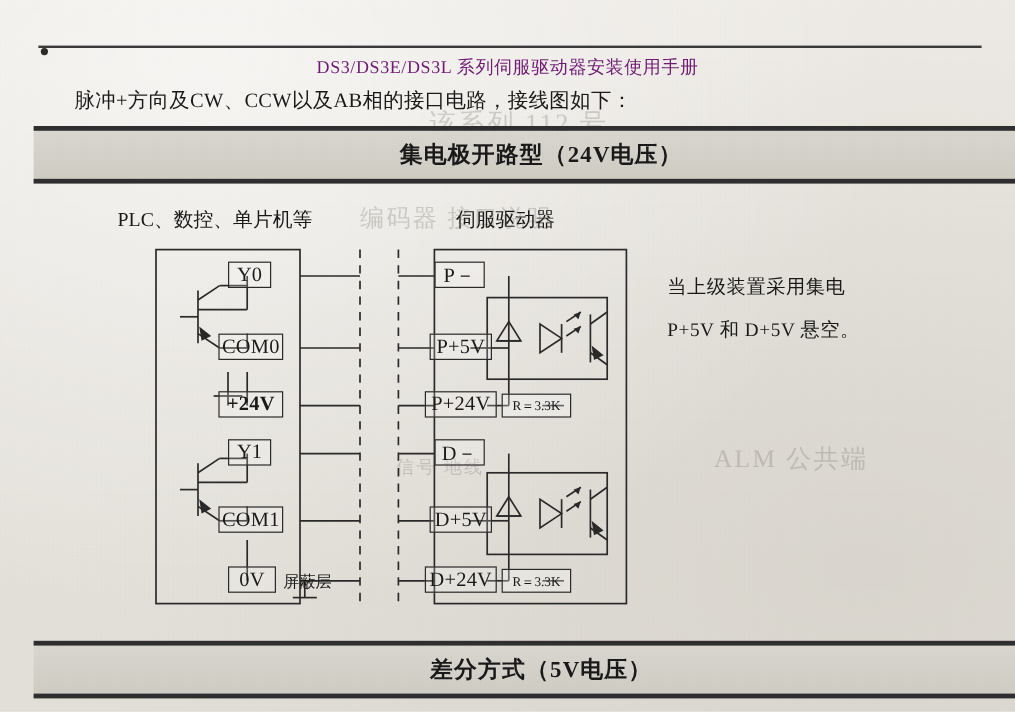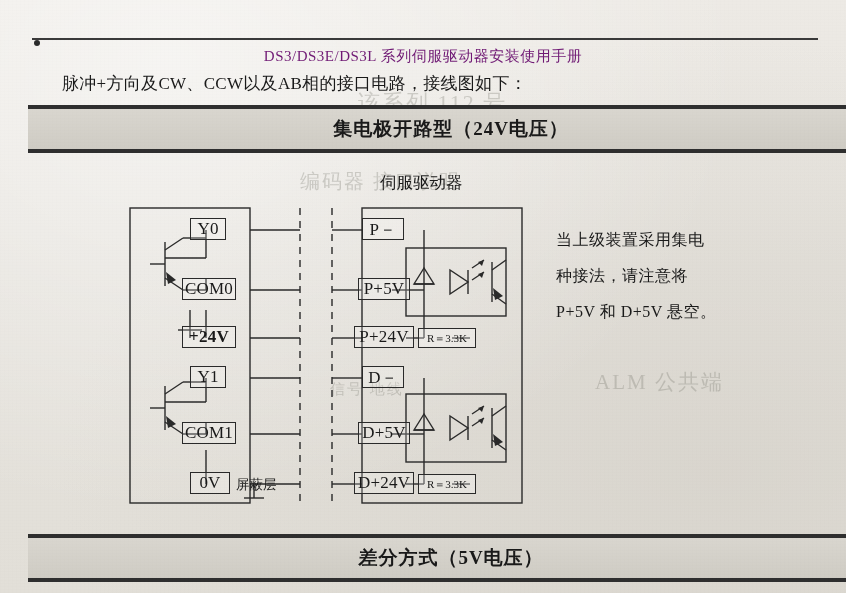--- a/index.html
+++ b/index.html
@@ -177,20 +177,21 @@
 <div class="banner banner-top">
   <span>集电极开路型（24V电压）</span>
 </div>
 
 <div class="banner banner-bottom">
   <span>差分方式（5V电压）</span>
 </div>
 
 <div class="diagram">
 
+  <div class="lbl lbl-head" style="left:98px; top:22px;">PLC、数控、单片机等</div>
   <div class="lbl lbl-head" style="left:380px; top:22px;">伺服驱动器</div>
 
   <svg class="wires" width="846" height="380" viewBox="0 0 846 380">
     <g stroke="#2a2a2a" stroke-width="1.4" fill="none">
 
       <rect x="130" y="58" width="120" height="295"></rect>
 
       <rect x="362" y="58" width="160" height="295"></rect>
 
       <line x1="300" y1="58" x2="300" y2="353" stroke-dasharray="7 6"></line>
@@ -311,18 +312,17 @@
   <div class="pinbox" style="left:354px; top:176px; width:58px; height:20px;">P+24V</div>
   <div class="pinbox" style="left:362px; top:216px; width:40px; height:20px;">D－</div>
   <div class="pinbox" style="left:358px; top:272px; width:50px; height:20px;">D+5V</div>
   <div class="pinbox" style="left:354px; top:322px; width:58px; height:20px;">D+24V</div>
 
   <div class="res" style="left:418px; top:178px; width:56px; height:18px;">R＝3.3K</div>
   <div class="res" style="left:418px; top:324px; width:56px; height:18px;">R＝3.3K</div>
 
   <div class="note">
     <div>当上级装置采用集电</div>
-    <div>种接法，请注意将</div>
     <div>P+5V 和 D+5V 悬空。</div>
   </div>
 </div>
 
 <div class="noise"></div>
 
 </body></html>

